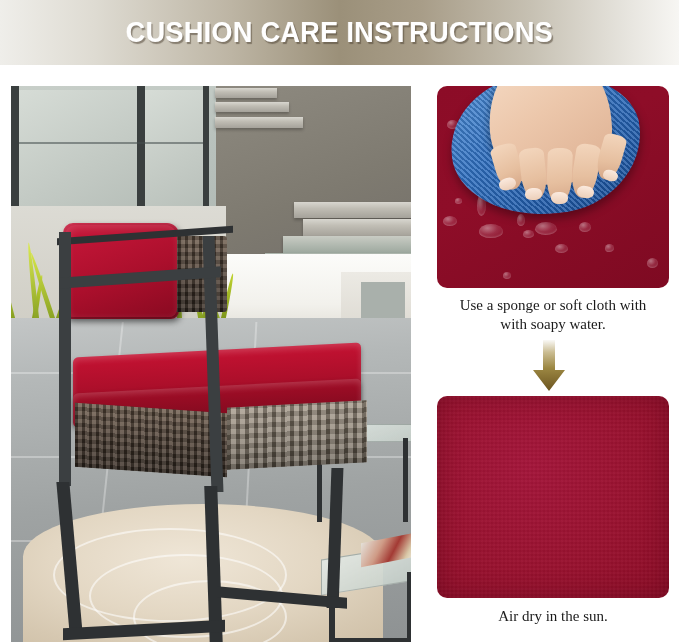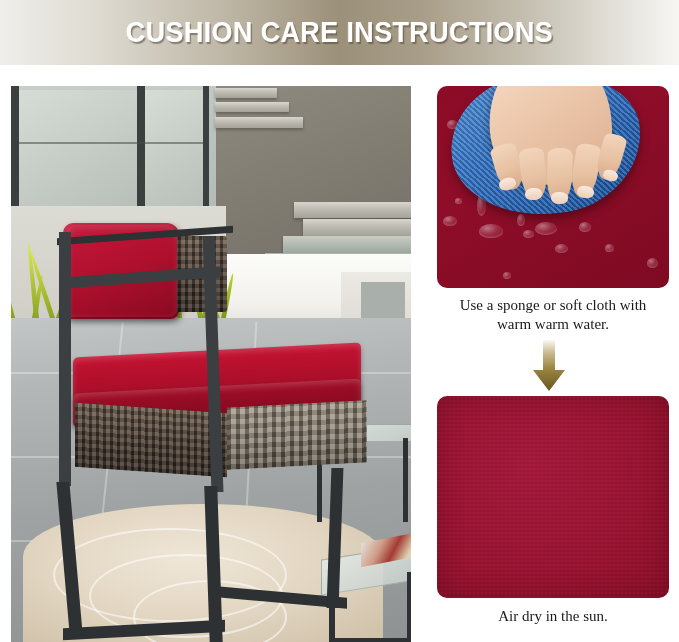--- a/index.html
+++ b/index.html
@@ -372,21 +372,21 @@
   <div class="finger" style="left:162px; top:48px;  width:23px; height:46px; transform:rotate(16deg);"></div>
   <div class="nail" style="left:62px;  top:92px;  width:17px; height:12px; transform:rotate(-16deg);"></div>
   <div class="nail" style="left:88px;  top:102px; width:17px; height:12px; transform:rotate(-6deg);"></div>
   <div class="nail" style="left:114px; top:106px; width:17px; height:12px; transform:rotate(2deg);"></div>
   <div class="nail" style="left:140px; top:100px; width:17px; height:12px; transform:rotate(9deg);"></div>
   <div class="nail" style="left:166px; top:84px;  width:15px; height:11px; transform:rotate(16deg);"></div>
 </div>
 
 <div class="caption caption-1">
   <div>Use a sponge or soft cloth with</div>
-  <div>warm warm water.</div>
+  <div>with soapy water.</div>
 </div>
 
 <div class="arrow">
   <svg width="36" height="52" viewBox="0 0 36 52" xmlns="http://www.w3.org/2000/svg">
     <defs>
       <linearGradient id="arrGrad" x1="0" y1="0" x2="0" y2="1">
         <stop offset="0%" stop-color="#faf9f6"></stop>
         <stop offset="24%" stop-color="#cbbd93"></stop>
         <stop offset="55%" stop-color="#9c8742"></stop>
         <stop offset="100%" stop-color="#6b5420"></stop>

